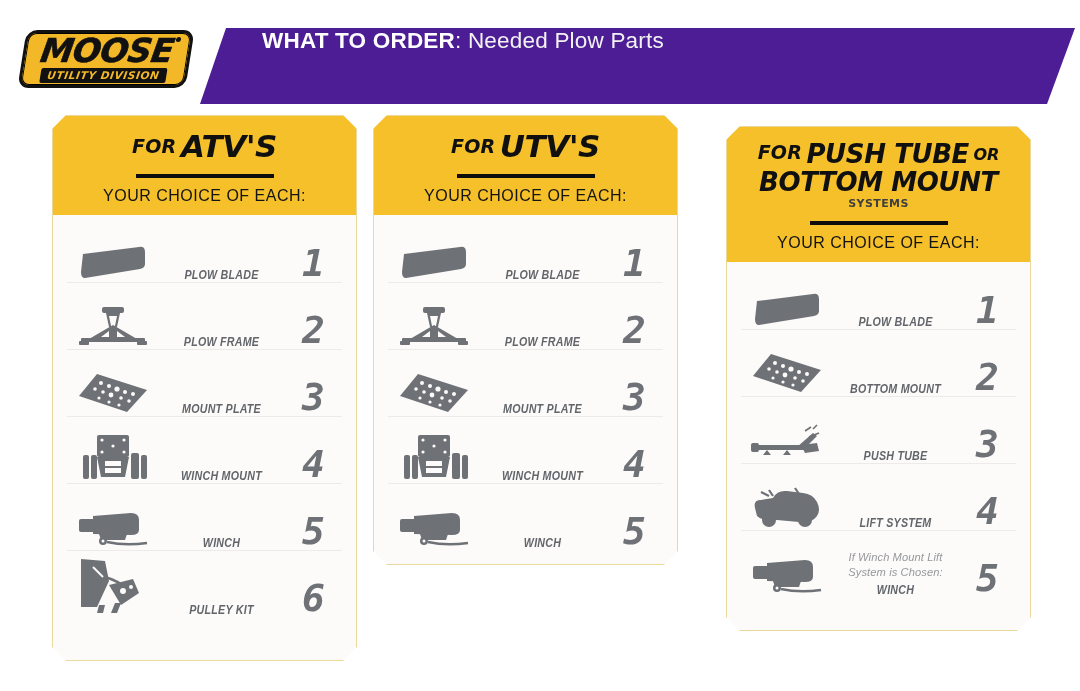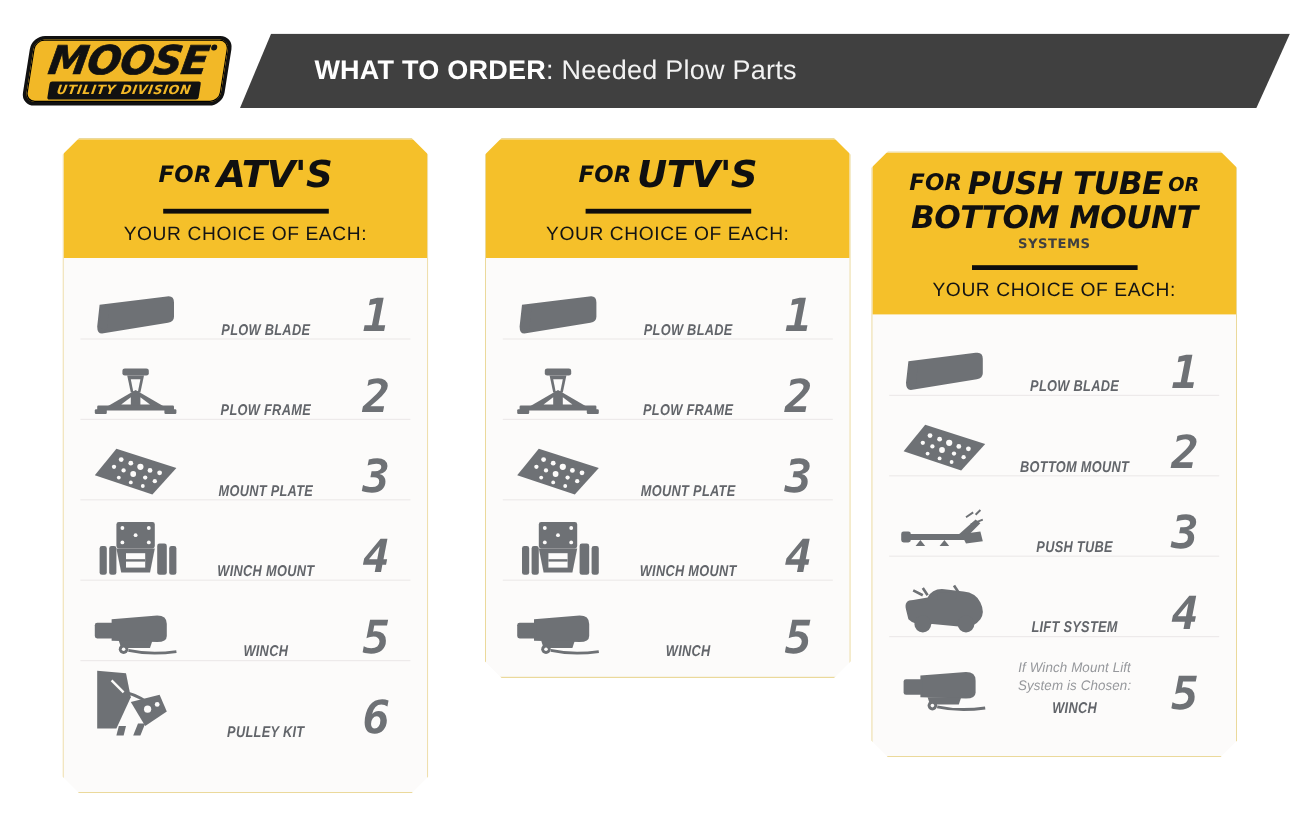--- a/index.html
+++ b/index.html
@@ -53,24 +53,24 @@
   }
   .logo-dot {
     position: absolute; right: 9px; top: 7px;
     width: 5px; height: 5px; border-radius: 50%;
     background: #111;
     transform: skewX(-9deg);
   }
 
   .banner {
     position: absolute; left: 200px; top: 28px;
-    width: 875px; height: 62px;
-    background: #404040;
+    width: 875px; height: 76px;
+    background: #4c1d95;
     clip-path: polygon(26px 0, 100% 0, calc(100% - 28px) 100%, 0 100%);
-    display: flex; align-items: center;
+    display: flex; 
   }
   .banner-text {
     margin-left: 62px;
     font-size: 22.5px;
     color: #ffffff;
     letter-spacing: 0.2px;
     white-space: nowrap;
   }
   .banner-text .bold { font-weight: 700; }
   .banner-text .light { font-weight: 400; color: #F2F2F2; }
@@ -84,21 +84,21 @@
     border: 1px solid #EBD99B;
     clip-path: polygon(
       0 14px, 14px 0,
       calc(100% - 14px) 0, 100% 14px,
       100% calc(100% - 14px), calc(100% - 14px) 100%,
       14px 100%, 0 calc(100% - 14px)
     );
     overflow: hidden;
   }
   .card-atv  { left: 52px;  top: 13px; width: 305px; height: 546px; }
-  .card-utv  { left: 404px; top: 13px; width: 305px; height: 450px; }
+  .card-utv  { left: 373px; top: 13px; width: 305px; height: 450px; }
   .card-push { left: 726px; top: 24px; width: 305px; height: 505px; }
 
   .card-head {
     background: #F5C02A;
     padding: 14px 12px 10px 12px;
     text-align: center;
   }
   .title-line {
     color: #101010;
     line-height: 1.06;

